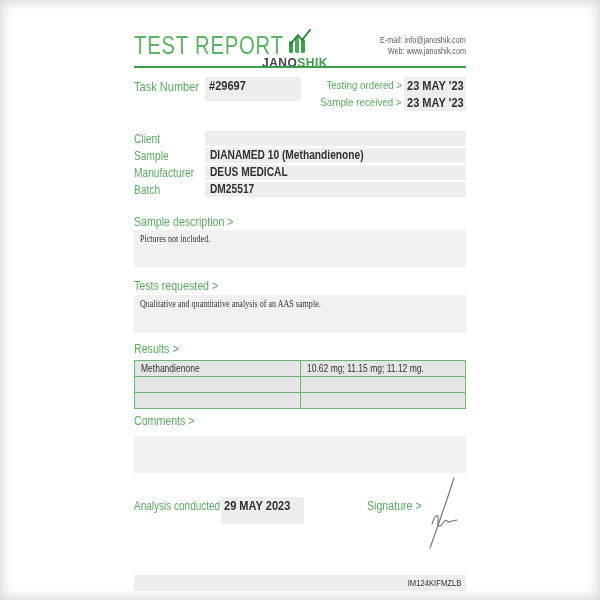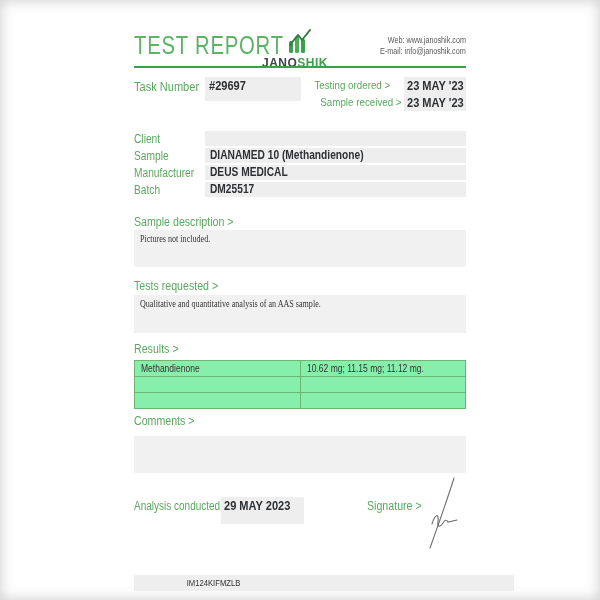--- a/index.html
+++ b/index.html
@@ -44,62 +44,62 @@
   
   .d-label{left:134px;font-size:12px;}
   .d-field{left:205px;width:261px;height:15px;line-height:15px;font-size:12px;padding-left:5px;box-sizing:border-box;}
 
   
   .sec-h{left:134px;font-size:12.5px;}
   .sec-box{left:134px;width:332px;background:var(--box_gray);box-sizing:border-box;
            padding:4px 6px;font-size:9.5px;color:#333;font-family:Liberation Serif, serif;}
   table.results{position:absolute;left:134px;top:360px;width:332px;border-collapse:collapse;}
   table.results td{border:1px solid var(--table_border);height:15px;font-size:10px;color:#333;
-                   padding:0 0 0 6px;background:#86efac;}
+                   padding:0 0 0 6px;background:#e5e5e5;}
   table.results td.cL{width:50%;}
 
   
   .an-label{left:134px;top:499px;font-size:12.5px;}
   .an-field{left:221px;top:497px;width:83px;height:27px;line-height:17px;font-size:13px;padding-left:3px;box-sizing:border-box;}
   .sig-label{left:367px;top:499px;font-size:12.5px;}
   .sig{left:416px;top:476px;}
 
   .verify{left:134px;top:555px;font-size:12.5px;white-space:nowrap;}
   .verify .c{transform:scaleX(.80);}
   .key-field{left:134px;top:575px;width:332px;height:16px;line-height:16px;
-             text-align:left;font-size:9px;color:#333;padding-left:48px;}
+             text-align:right;font-size:9px;color:#333;}
 </style>
 </head>
 <body>
 
 <div class="page">
 
   <div class="abs title green">TEST REPORT</div>
 
   <div class="abs logo">
     <svg width="38" height="26" viewBox="0 0 38 26">
       <rect x="9" y="12" width="4" height="12" rx="1.5" fill="#3f9e4d"></rect>
       <rect x="15" y="7" width="4" height="17" rx="1.5" fill="#4caf57"></rect>
       <rect x="21" y="10" width="4" height="14" rx="1.5" fill="#3f9e4d"></rect>
       <path d="M10 16 L18 6 L22 11 L30 1" fill="none" stroke="#2e7d39" stroke-width="2" stroke-linecap="round" stroke-linejoin="round"></path>
     </svg>
     <div class="logo-text"><span>JANO</span><span class="g">SHIK</span></div>
   </div>
 
   <div class="abs contact">
+    <div><span class="c">E-mail: info@janoshik.com</span></div>
     <div><span class="c">Web: www.janoshik.com</span></div>
-    <div><span class="c">E-mail: info@janoshik.com</span></div>
   </div>
 
   <div class="abs hr"></div>
 
   <div class="abs task-label green"><span class="c">Task Number</span></div>
   <div class="abs task-field field"><span class="c val">#29697</span></div>
 
-  <div class="abs date-label green" style="left:290px;top:79px;text-align:center;"><span class="c">Testing ordered &gt;</span></div>
+  <div class="abs date-label green" style="left:290px;top:79px;"><span class="c">Testing ordered &gt;</span></div>
   <div class="abs date-field field" style="top:77px;"><span class="c val">23 MAY '23</span></div>
 
   <div class="abs date-label green" style="left:290px;top:96px;"><span class="c">Sample received &gt;</span></div>
   <div class="abs date-field field" style="top:94px;"><span class="c val">23 MAY '23</span></div>
 
   <div class="abs d-label green" style="top:132px;"><span class="c">Client</span></div>
   <div class="abs d-field field" style="top:131px;"><span class="c val"></span></div>
 
   <div class="abs d-label green" style="top:149px;"><span class="c">Sample</span></div>
   <div class="abs d-field field" style="top:148px;"><span class="c val">DIANAMED 10 (Methandienone)</span></div>

